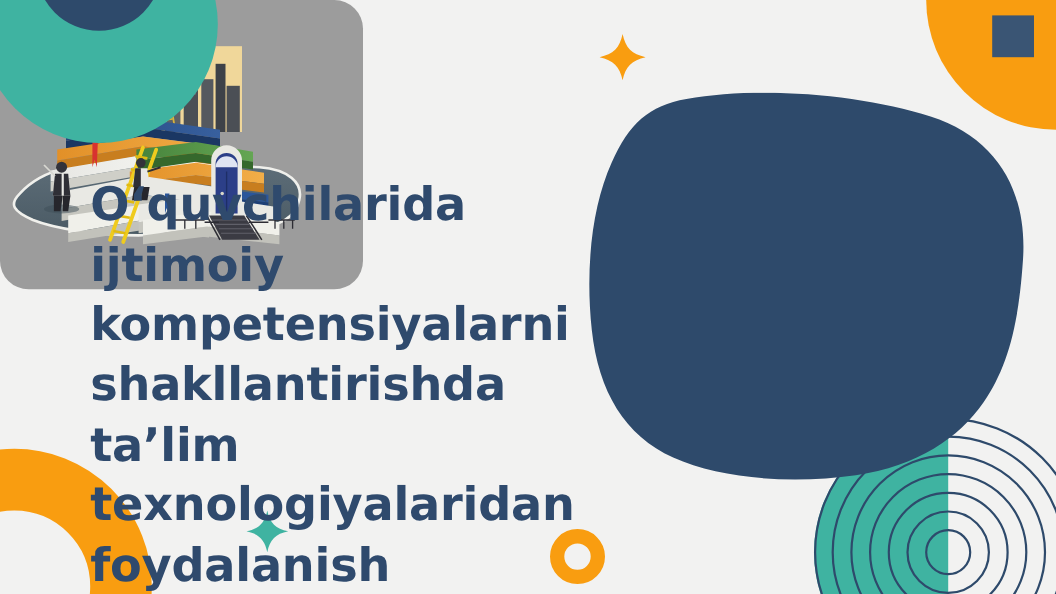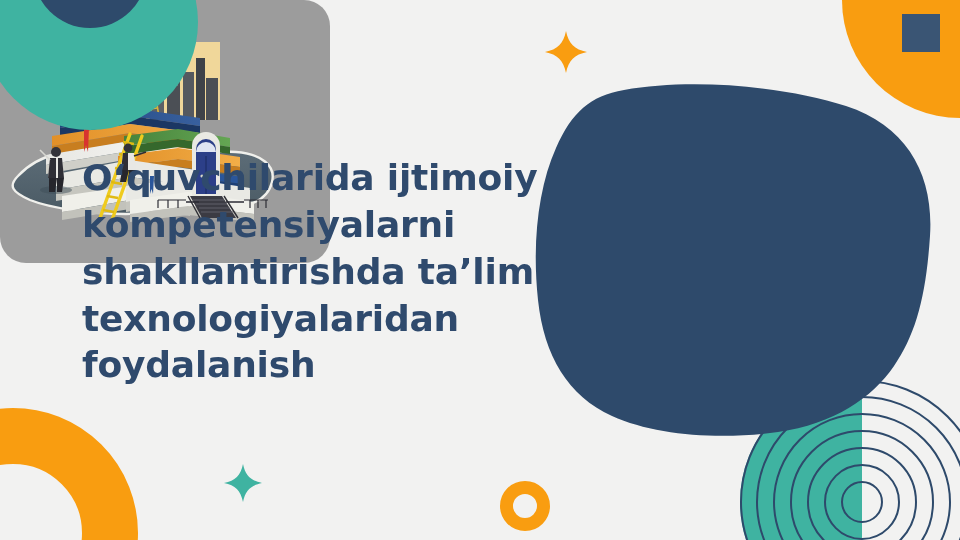--- a/index.html
+++ b/index.html
@@ -97,21 +97,21 @@
     width: 248px; height: 248px;
   }
 
   
   .headline {
     position: absolute;
     left: 82px;
     top: 131px;
     width: 470px;
     color: #2f4a6d;
-    font-size: 36px;
+    font-size: 42px;
     line-height: 1.30;
     font-weight: bold;
     letter-spacing: -0.2px;
     font-family: "DejaVu Sans", sans-serif;
     white-space: pre-line;
   }
 
   
   .img-blob {
     left: 516px; top: 84px;

